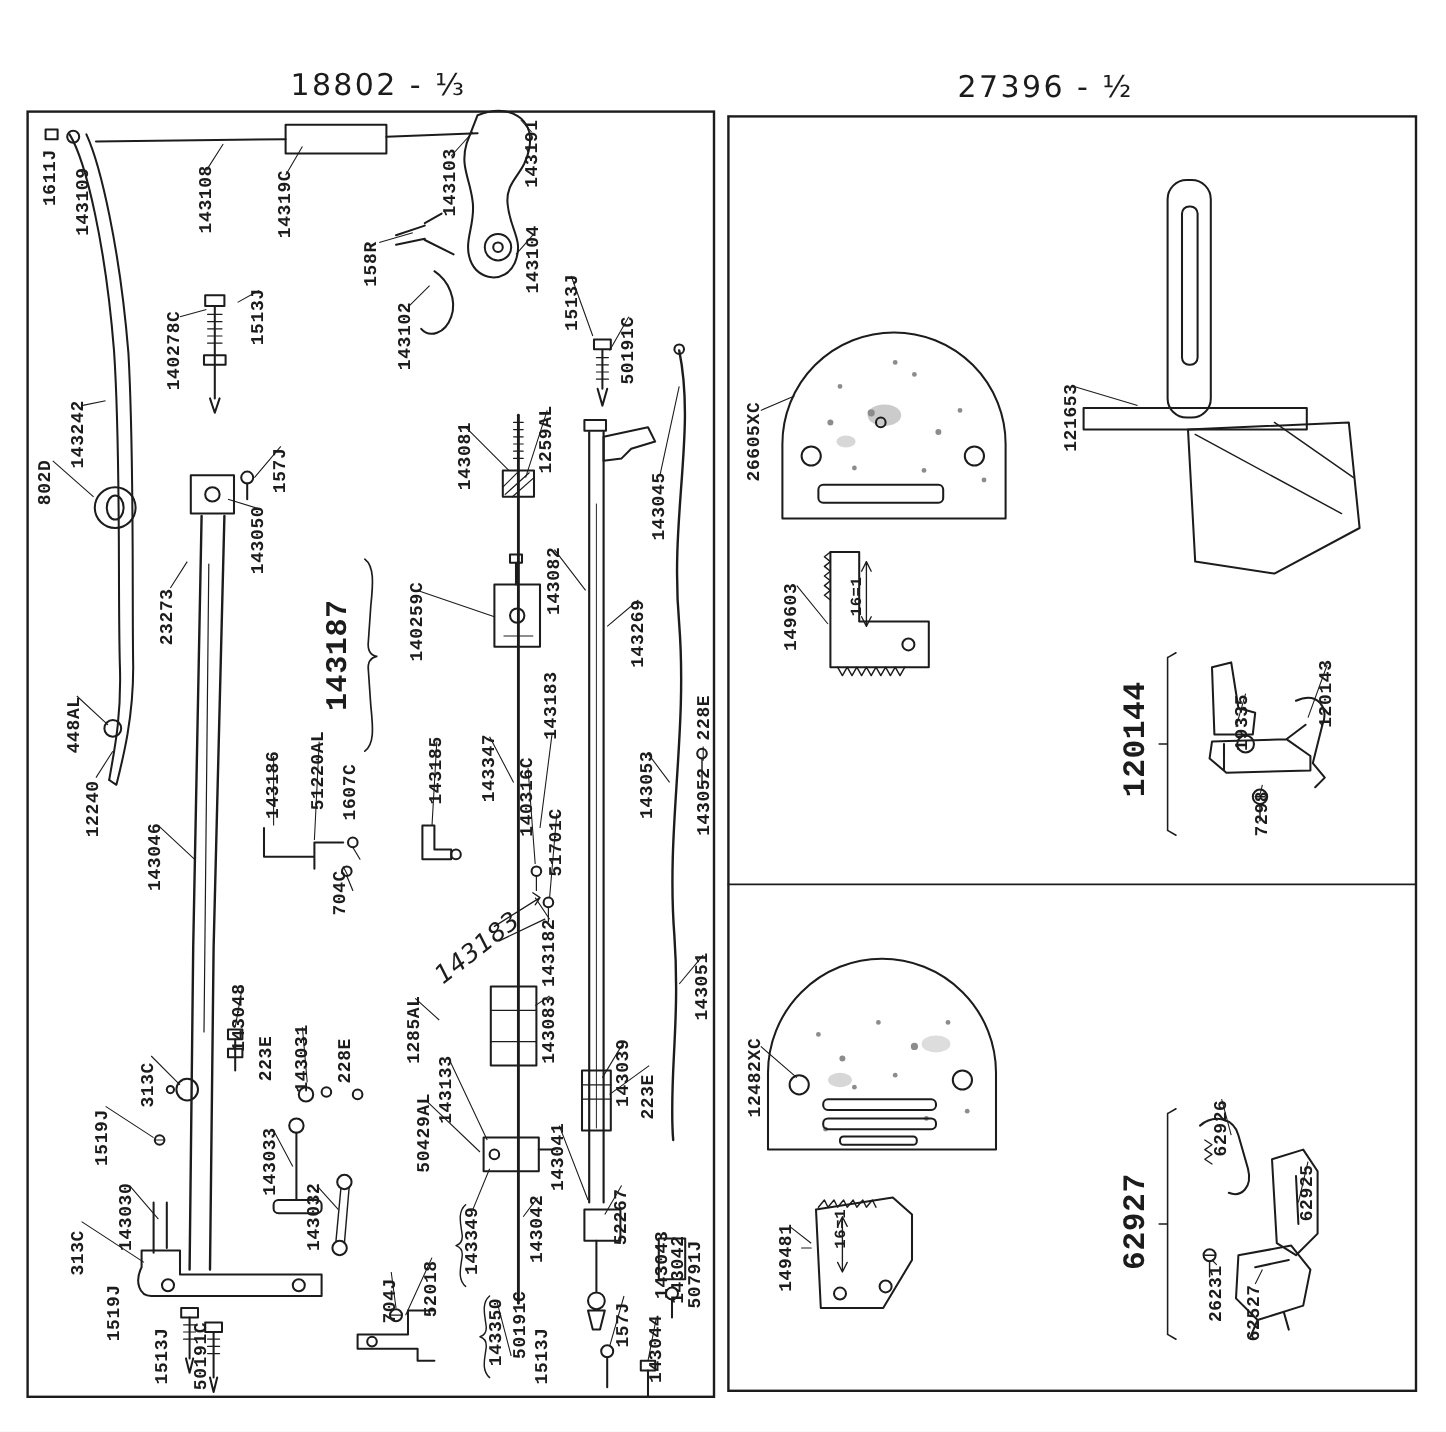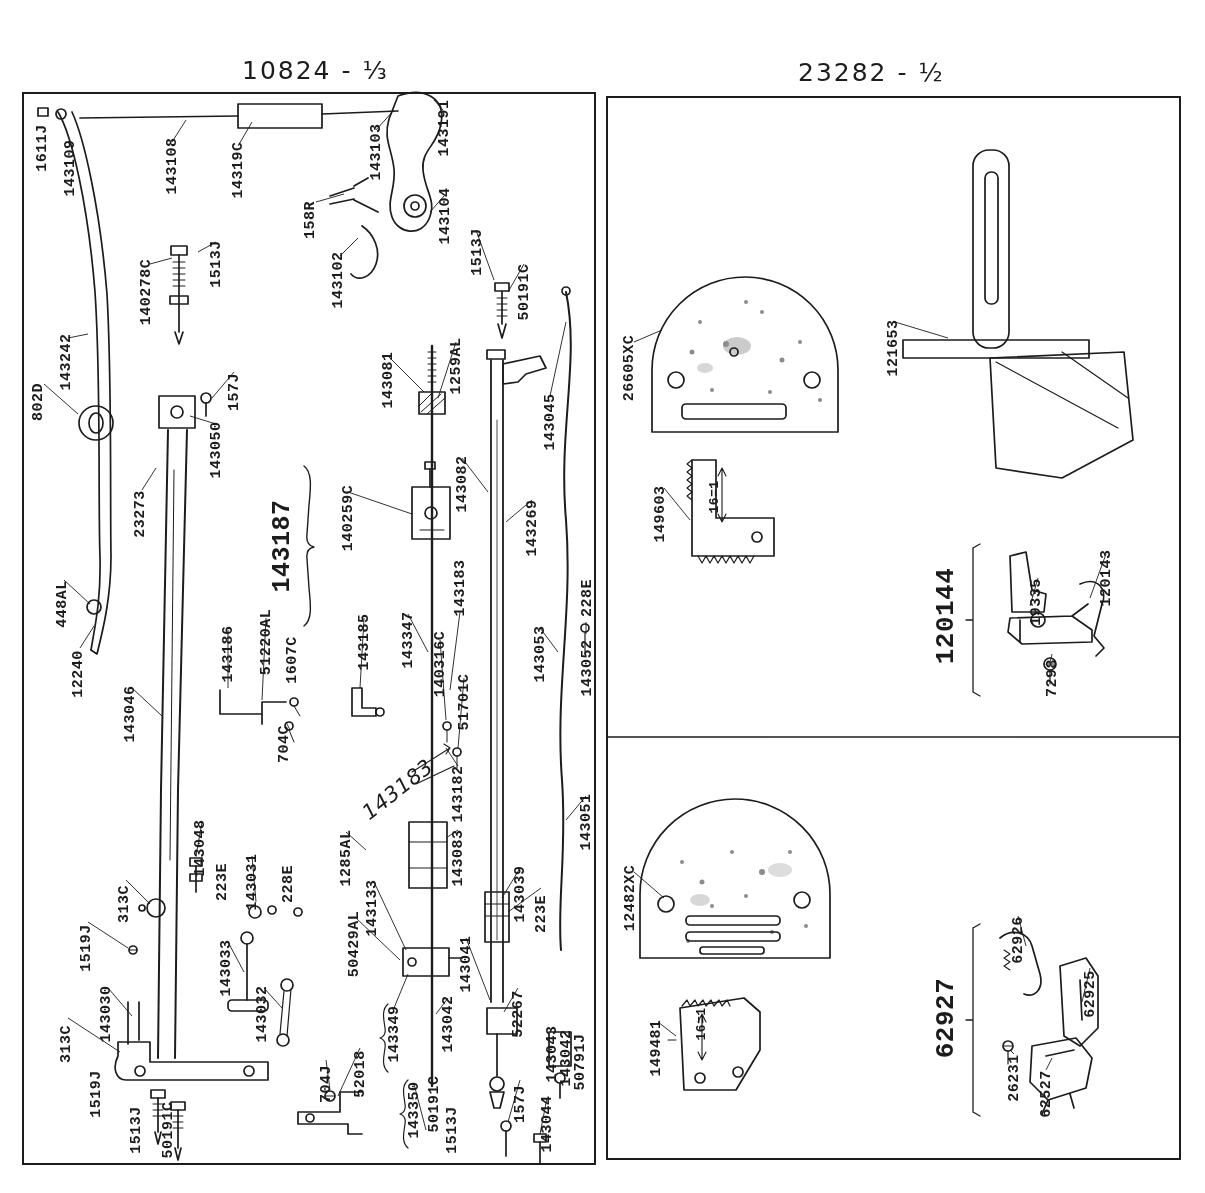--- a/index.html
+++ b/index.html
@@ -16,22 +16,22 @@
   .label-layer{position:absolute;left:0;top:0;width:100%;height:100%;pointer-events:none;}
   .part-label{position:absolute;white-space:nowrap;font-weight:bold;letter-spacing:0.5px;
               transform-origin:center;line-height:1;}
   .hand{font-family:"DejaVu Sans",sans-serif;font-style:italic;font-weight:500;}
 </style>
 </head>
 <body>
 
 <div class="page">
 
-  <div class="title title-left">10824 - ⅓</div>
-  <div class="title title-right">23282 - ½</div>
+  <div class="title title-left">18802 - ⅓</div>
+  <div class="title title-right">27396 - ½</div>
 
   <div class="panel panel-left"></div>
   <div class="panel panel-right"></div>
 
   <svg class="art" width="1205" height="1193" viewBox="0 0 1205 1193">
 
     <g stroke="#1c1c1c" fill="none" stroke-width="1.7" stroke-linecap="round" stroke-linejoin="round">
 
       <g>
         <path d="M58,112 C72,135 88,205 95,292 C101,380 98,498 100,558 C101,600 95,626 91,650"></path>

